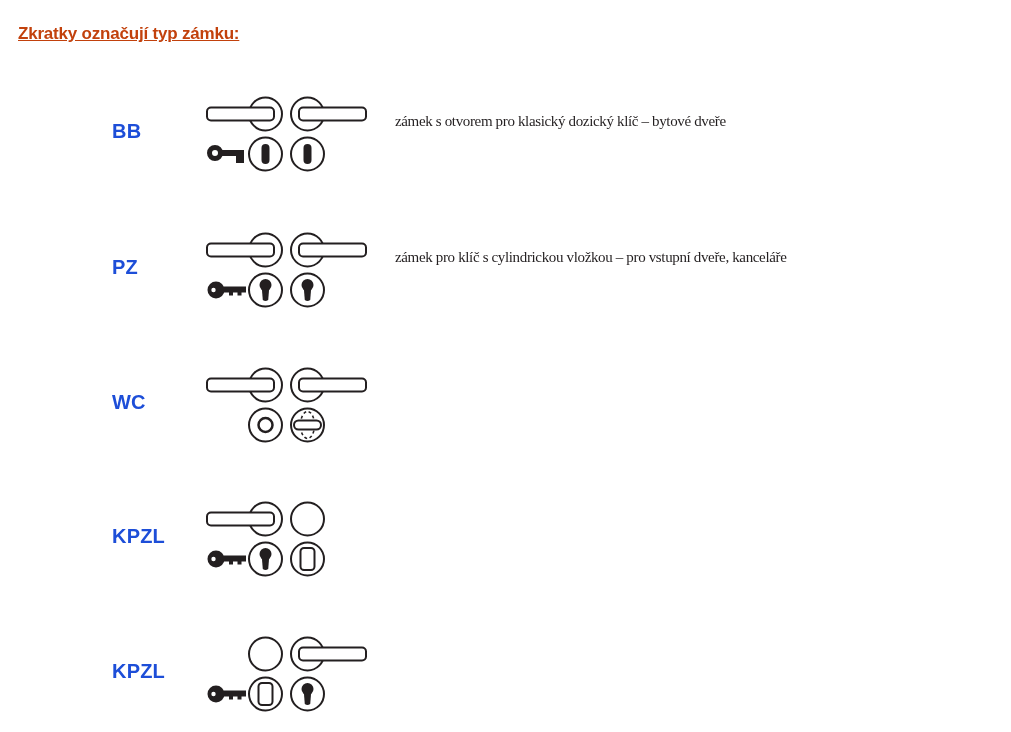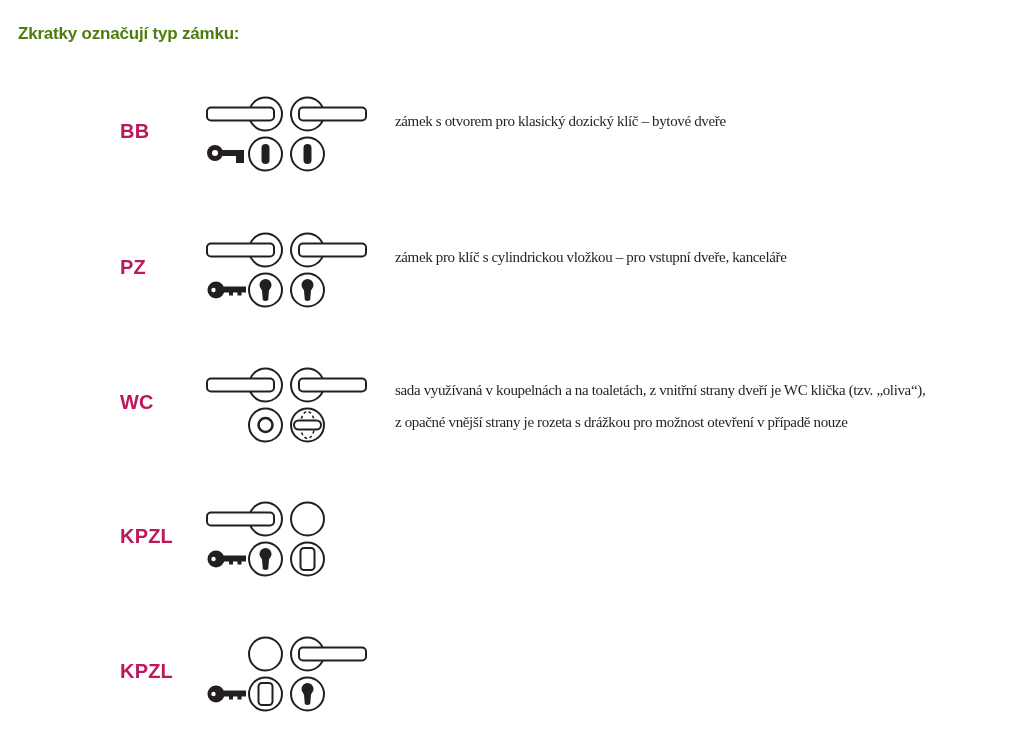--- a/index.html
+++ b/index.html
@@ -2,26 +2,26 @@
 <html><head>
 <meta charset="utf-8">
 <style>
   html,body{margin:0;padding:0;background:#ffffff;}
   .canvas{
     position:relative;width:1011px;height:732px;background:#ffffff;
     font-family:"Liberation Sans",sans-serif;color:#231f20;overflow:hidden;
   }
   .title{
     position:absolute;left:18px;top:24px;margin:0;
-    font-size:17px;font-weight:bold;letter-spacing:-0.2px;color:#4d7c0f;
+    font-size:17px;font-weight:bold;letter-spacing:-0.2px;color:#c2410c;text-decoration:underline;
   }
   .row{position:absolute;left:0;width:1011px;height:78px;}
   .code{
-    position:absolute;left:120px;top:24px;
-    font-size:20px;font-weight:bold;letter-spacing:0.2px;color:#be185d;
+    position:absolute;left:112px;top:24px;
+    font-size:20px;font-weight:bold;letter-spacing:0.2px;color:#1d4ed8;
   }
   .icons{position:absolute;left:201px;top:0;}
   .s{fill:#ffffff;stroke:#231f20;stroke-width:2;}
   .desc{position:absolute;left:395px;top:12px;font-size:15px;letter-spacing:-0.35px;color:#231f20;font-family:Liberation Serif, serif;}
   .desc .line{white-space:nowrap;line-height:26px;}
   .desc.two-line{top:7px;}
   .desc.two-line .line{line-height:32px;}
 </style>
 </head>
 <body>
@@ -106,24 +106,20 @@
       <g>
         <circle class="s" cx="64.5" cy="58" r="16.5"></circle>
         <circle cx="64.5" cy="58" r="7" fill="none" stroke="#231f20" stroke-width="2.5"></circle>
       </g>
       <g>
         <circle class="s" cx="106.5" cy="58" r="16.5"></circle>
         <ellipse cx="106.5" cy="58" rx="7" ry="13.5" fill="none" stroke="#231f20" stroke-width="1.6" stroke-dasharray="3 2.6"></ellipse>
         <rect class="s" x="93" y="53.5" width="27" height="9" rx="4.5"></rect>
       </g>
     </svg>
-    <div class="desc two-line">
-      <div class="line">sada využívaná v koupelnách a na toaletách, z vnitřní strany dveří je WC klička (tzv. „oliva“),</div>
-      <div class="line">z opačné vnější strany je rozeta s drážkou pro možnost otevření v případě nouze</div>
-    </div>
   </section>
 
   <section class="row" style="top:501px">
     <span class="code">KPZL</span>
     <svg class="icons" width="176" height="78" viewBox="0 0 176 78">
       <g>
         <circle class="s" cx="64.5" cy="18" r="16.5"></circle>
         <rect class="s" x="6" y="11.5" width="67" height="13" rx="4"></rect>
       </g>
       <g>

